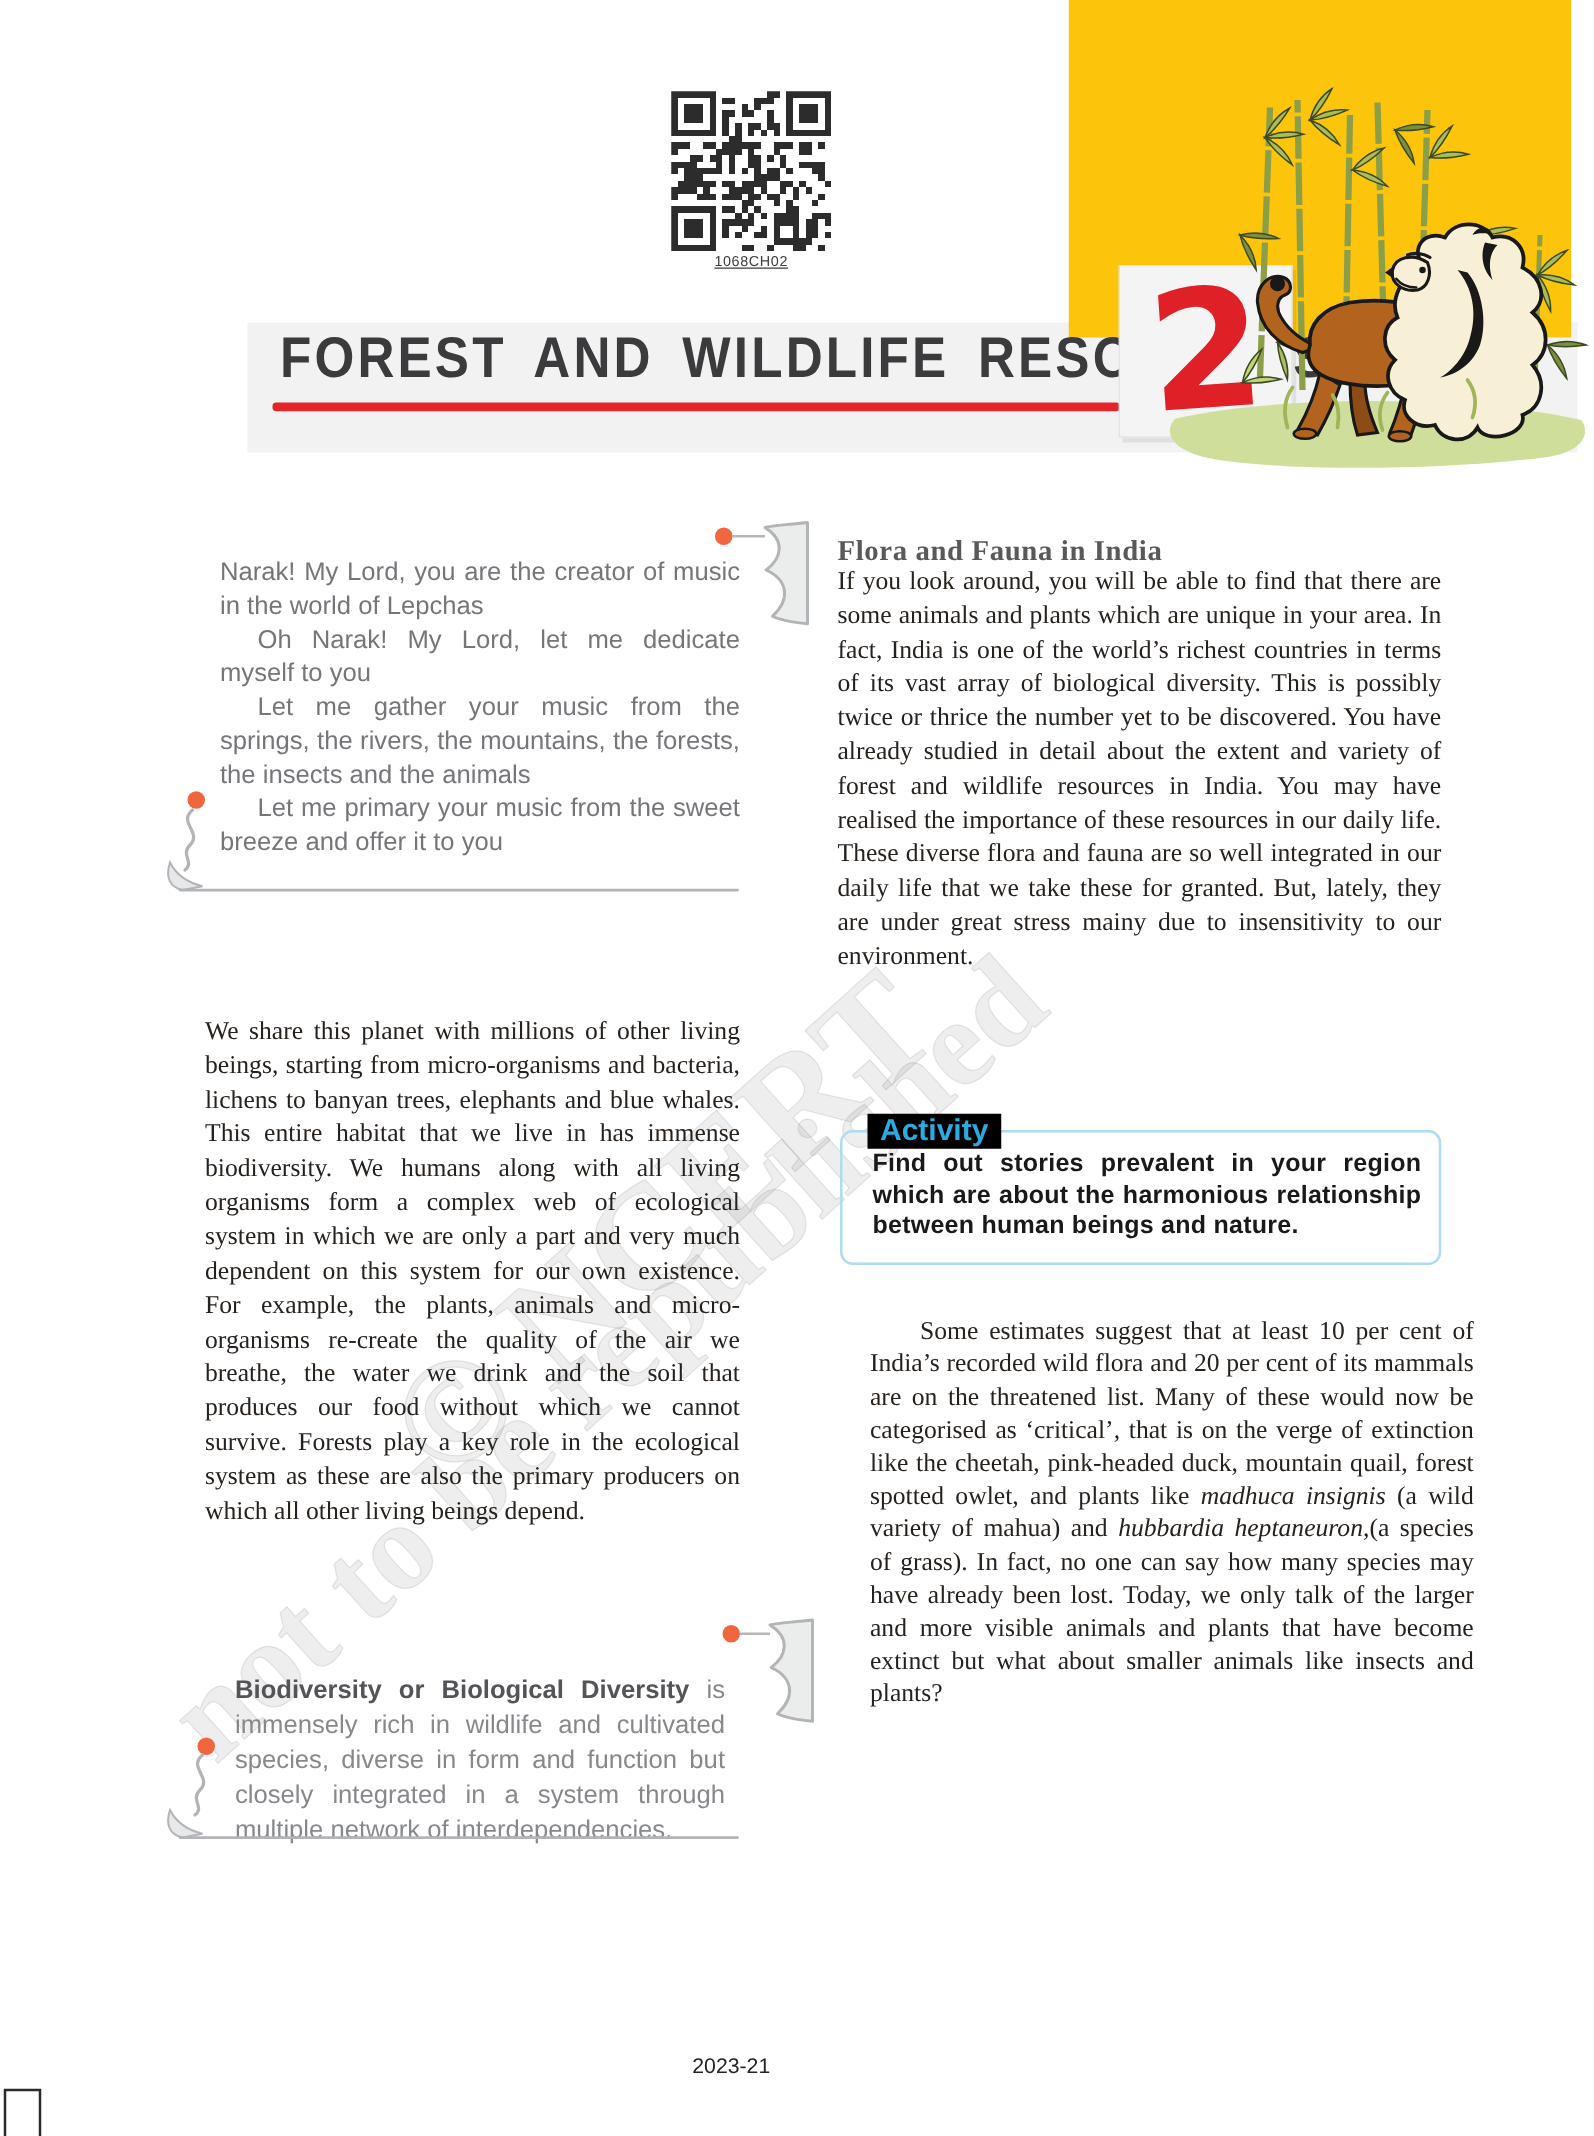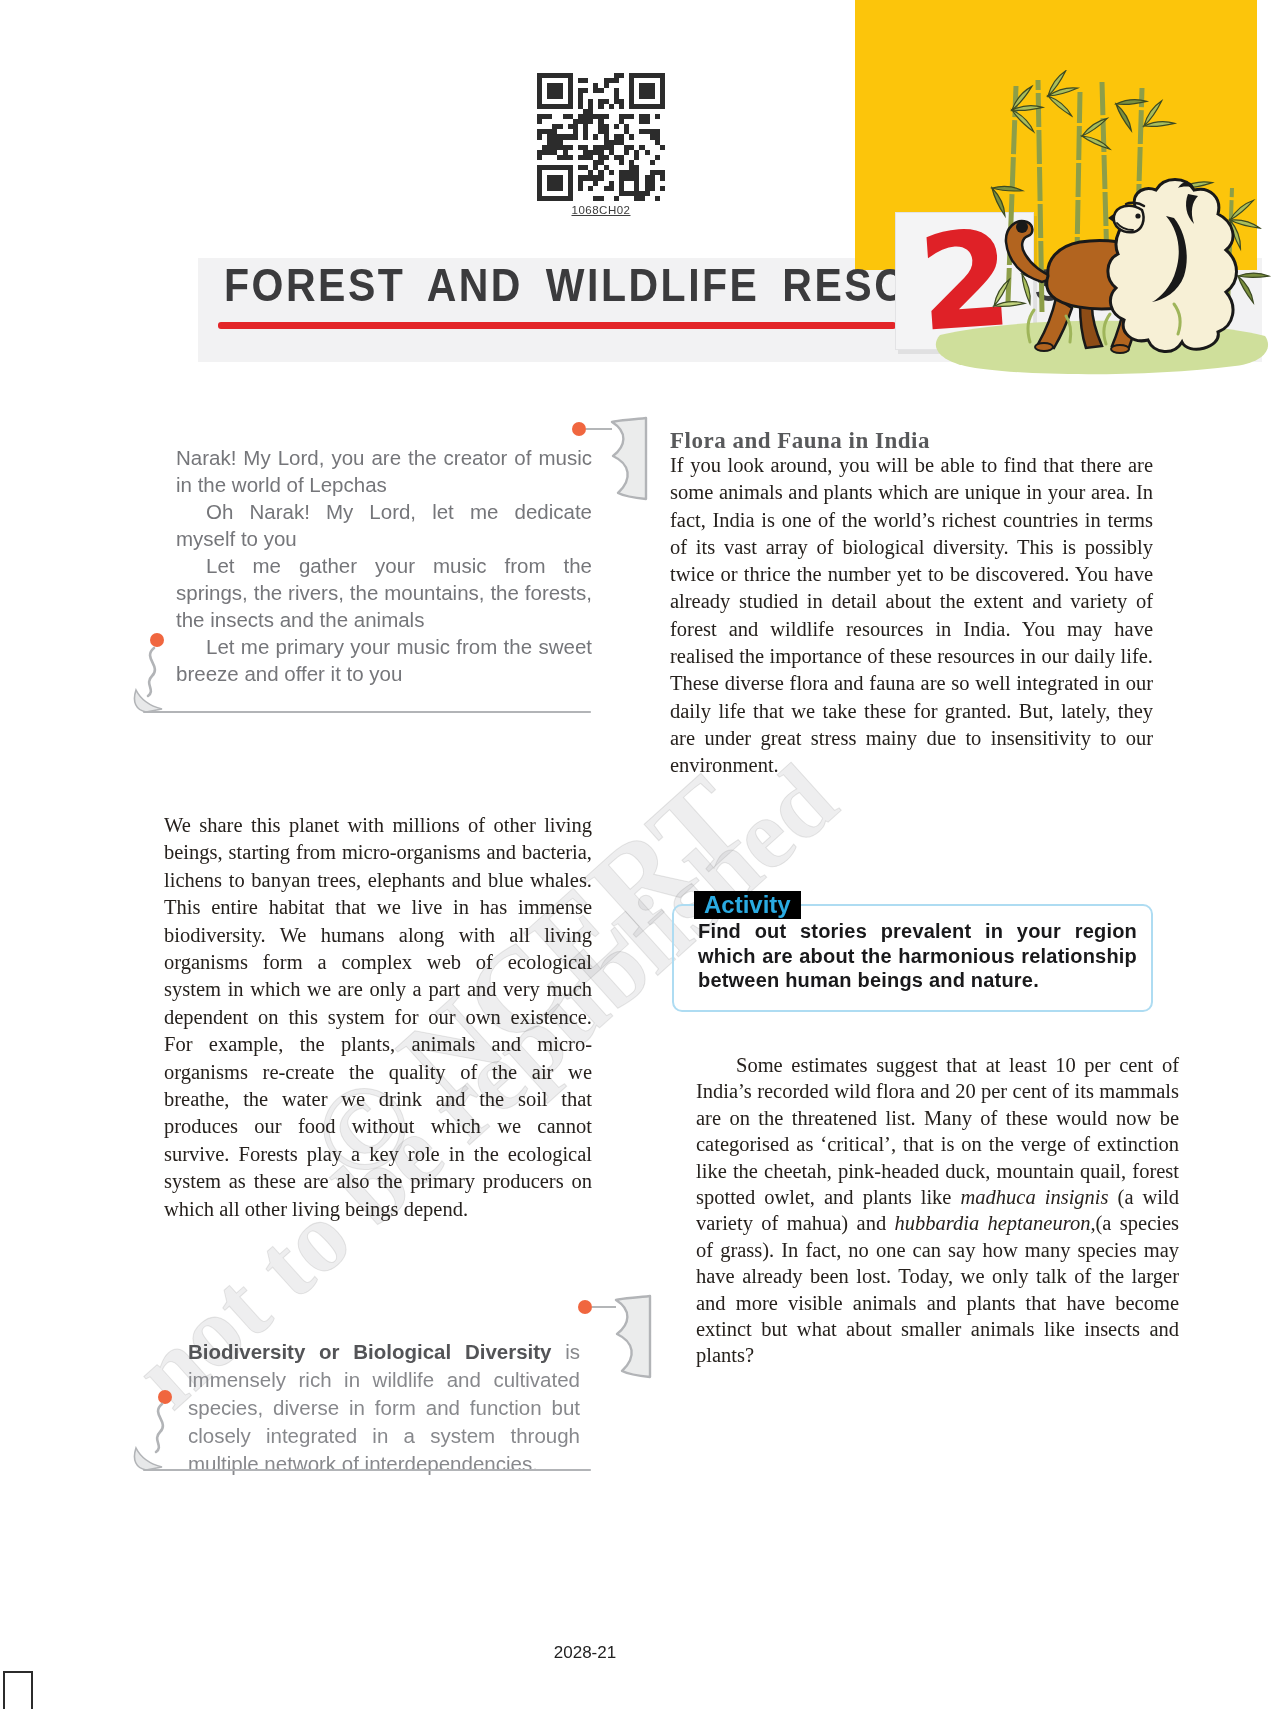--- a/index.html
+++ b/index.html
@@ -440,15 +440,15 @@
   <h2 class="abs flora-heading">Flora and Fauna in India</h2>
   <p class="abs body-para right-para1">If you look around, you will be able to find that there are some animals and plants which are unique in your area. In fact, India is one of the world’s richest countries in terms of its vast array of biological diversity. This is possibly twice or thrice the number yet to be discovered. You have already studied in detail about the extent and variety of forest and wildlife resources in India. You may have realised the importance of these resources in our daily life. These diverse flora and fauna are so well integrated in our daily life that we take these for granted. But, lately, they are under great stress mainy due to insensitivity to our environment.</p>
 
   <div class="abs activity-box">
     <span class="activity-label">Activity</span>
     <p class="activity-text">Find out stories prevalent in your region which are about the harmonious relationship between human beings and nature.</p>
   </div>
 
   <p class="abs body-para right-para2"><span>Some estimates suggest that at least 10 per cent of India’s recorded wild flora and 20 per cent of its mammals are on the threatened list. Many of these would now be categorised as ‘critical’, that is on the verge of extinction like the cheetah, pink-headed duck, mountain quail, forest spotted owlet, and plants like </span><i>madhuca insignis</i><span> (a wild variety of mahua) and </span><i>hubbardia heptaneuron</i><span>,(a species of grass). In fact, no one can say how many species may have already been lost. Today, we only talk of the larger and more visible animals and plants that have become extinct but what about smaller animals like insects and plants?</span></p>
 
-  <div class="abs footer">2028-21</div>
+  <div class="abs footer">2023-21</div>
   <div class="abs reg-box"></div>
 </div>
 
 </body></html>

